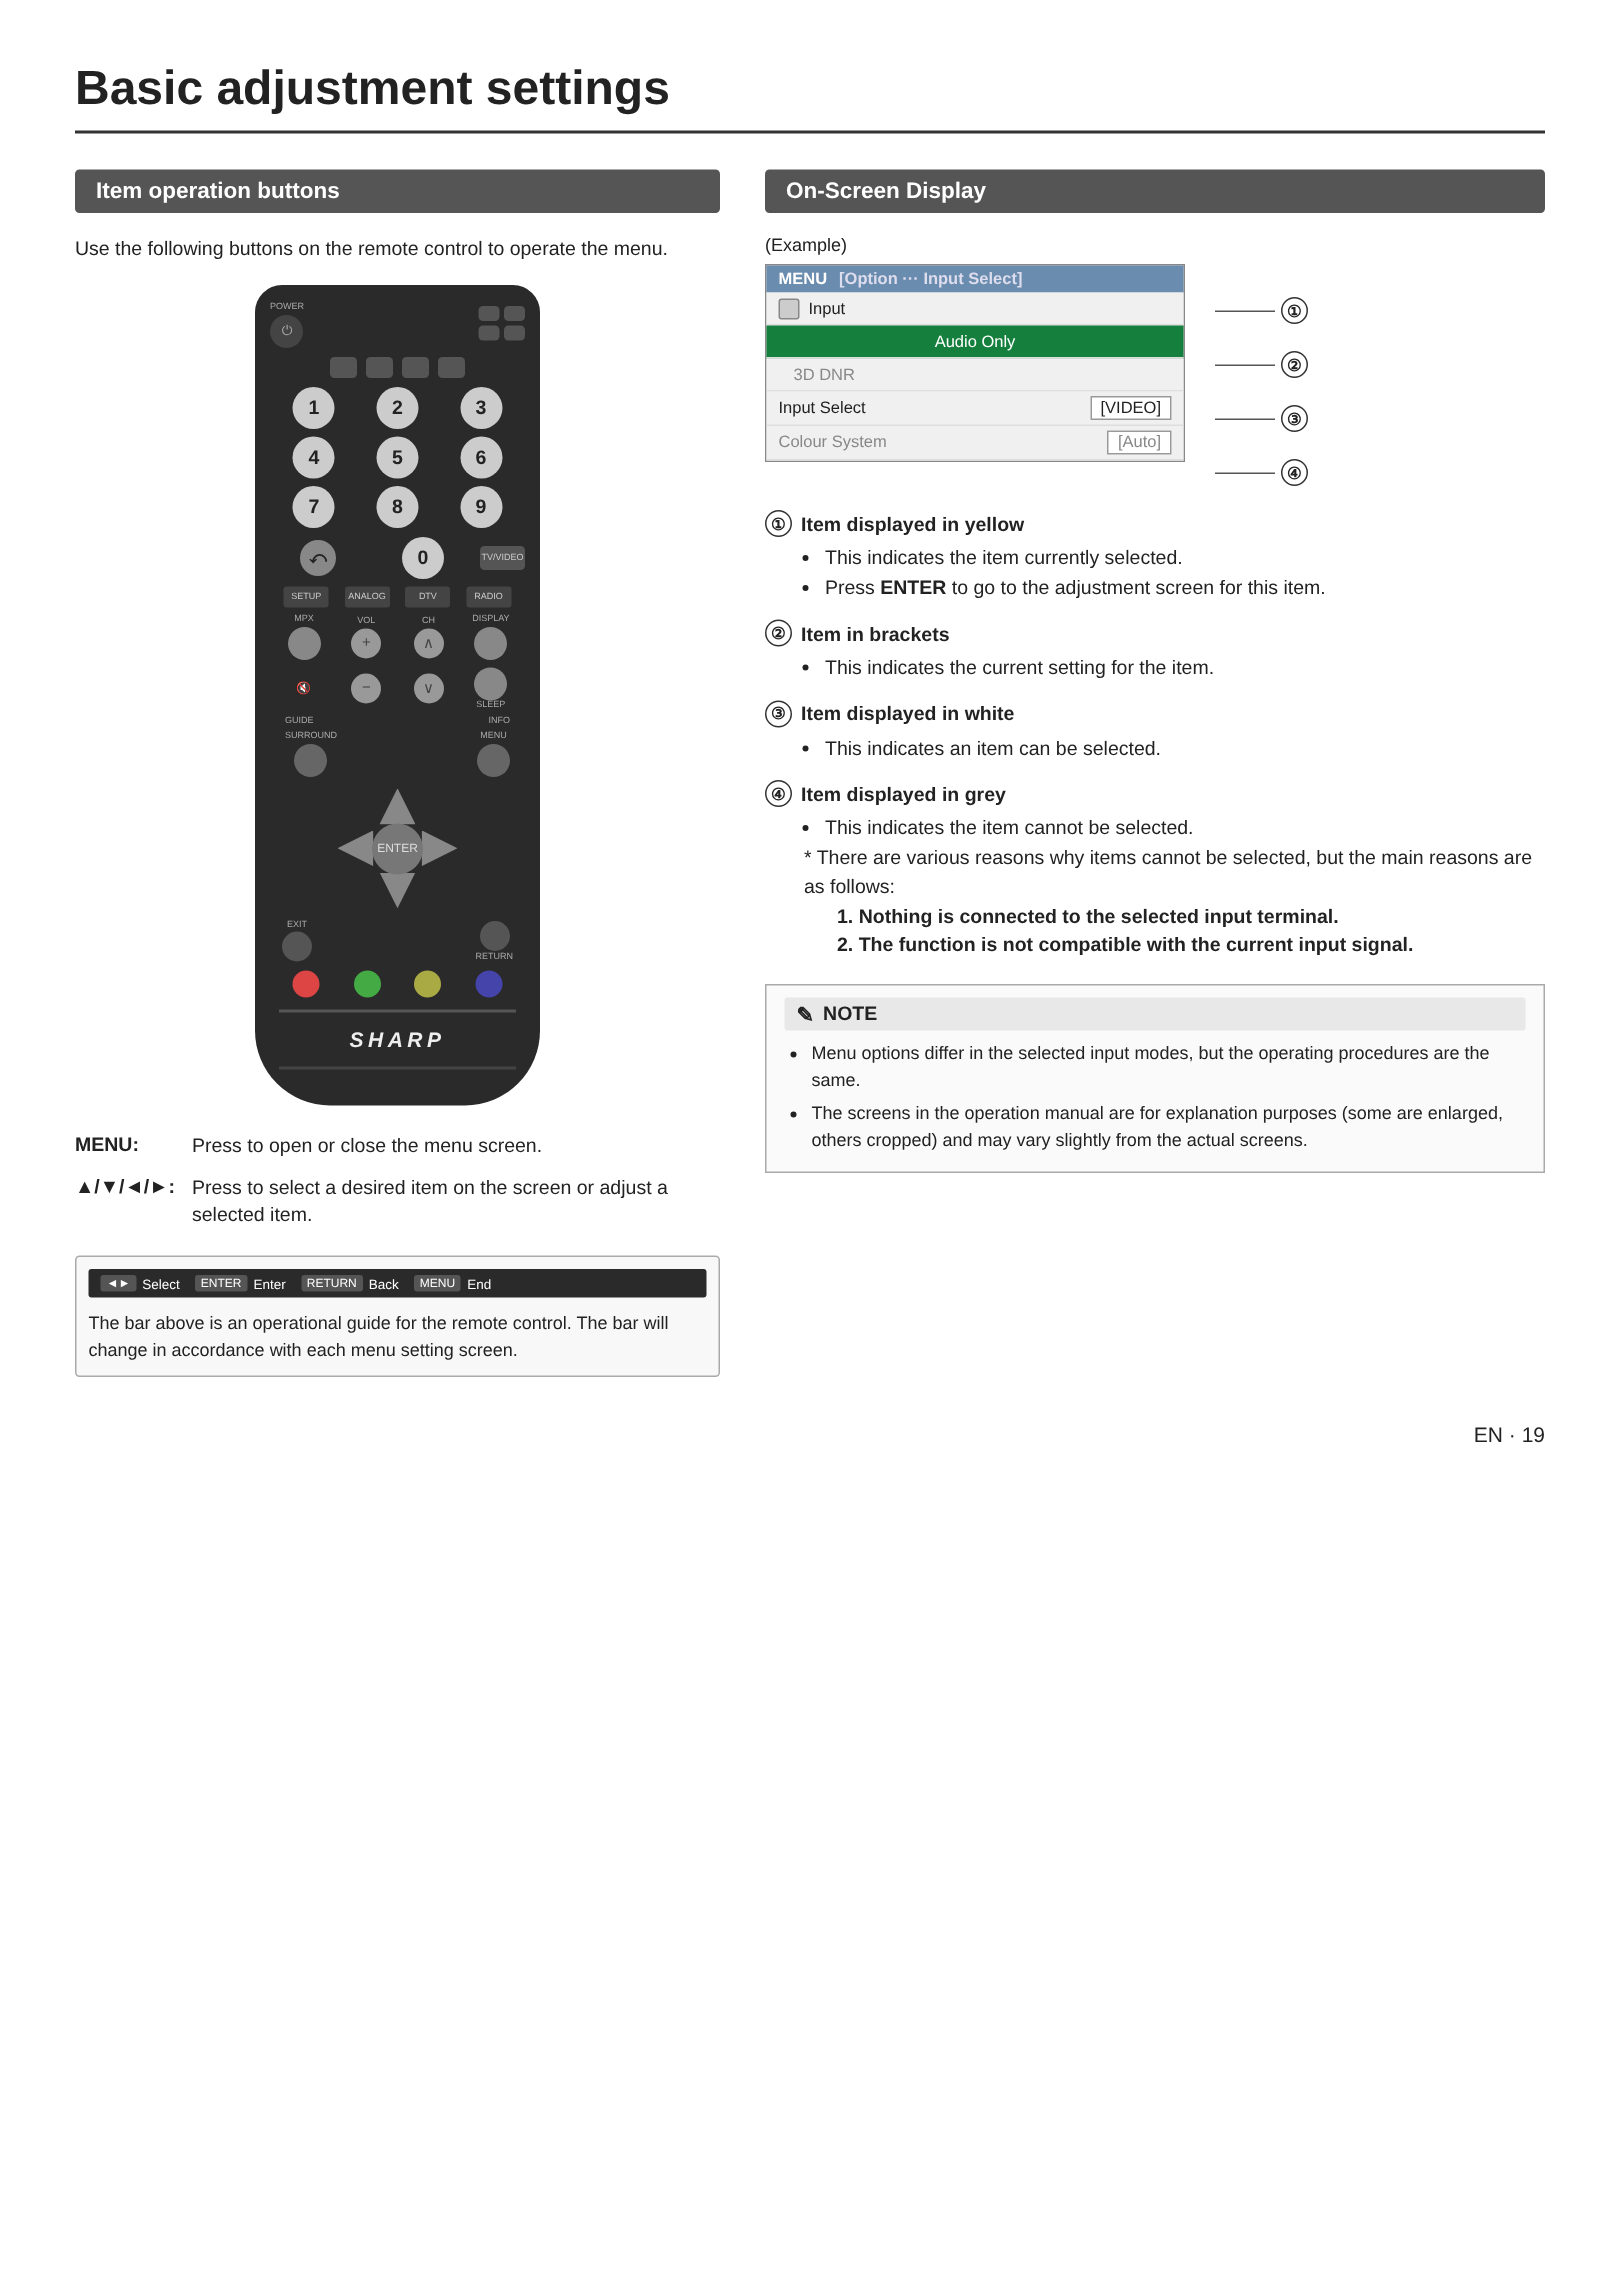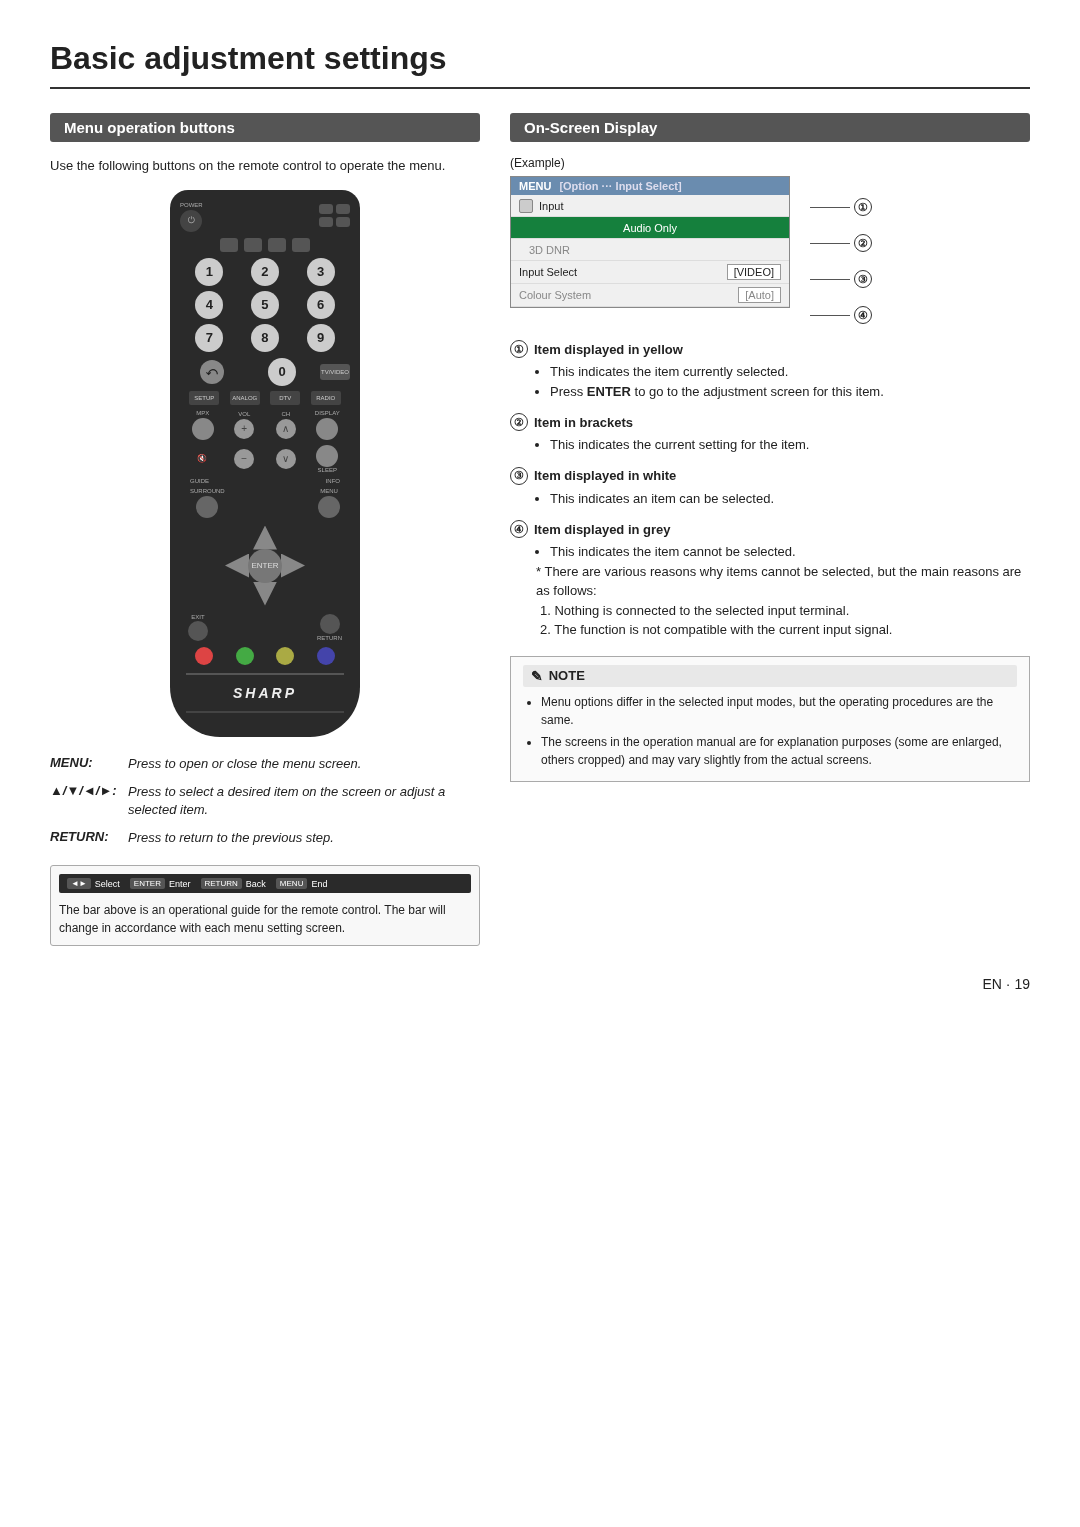--- a/index.html
+++ b/index.html
@@ -190,21 +190,20 @@
       margin: 8px 6px 4px;
     }
     
     .btn-desc-table {
       margin-top: 14px;
     }
     .btn-desc-row {
       display: flex;
       margin-bottom: 10px;
       gap: 8px;
-      font-style: italic;
     }
     .btn-key {
       font-weight: bold;
       min-width: 70px;
       font-size: 13px;
     }
     .btn-desc {
       font-size: 13px;
       line-height: 1.4;
     }
@@ -385,21 +384,21 @@
     }
   </style>
 </head>
 <body>
 
 <h1 class="page-title">Basic adjustment settings</h1>
 
 <div class="two-col">
 
   <div class="col-left">
-    <div class="section-header">Menu operation buttons</div>
+    <div class="section-header">Item operation buttons</div>
     <p class="section-desc">Use the following buttons on the remote control to operate the menu.</p>
 
     <div class="remote-wrapper">
       <div class="remote">
 
         <div class="remote-top">
           <div style="display:flex;flex-direction:column;align-items:center;gap:2px;">
             <div style="font-size:6px;color:#aaa;">POWER</div>
             <div class="power-btn">⏻</div>
           </div>
@@ -529,24 +528,20 @@
 
     <div class="btn-desc-table">
       <div class="btn-desc-row">
         <span class="btn-key">MENU:</span>
         <span class="btn-desc">Press to open or close the menu screen.</span>
       </div>
       <div class="btn-desc-row">
         <span class="btn-key">▲/▼/◄/►:</span>
         <span class="btn-desc">Press to select a desired item on the screen or adjust a selected item.</span>
       </div>
-      <div class="btn-desc-row">
-        <span class="btn-key">RETURN:</span>
-        <span class="btn-desc">Press to return to the previous step.</span>
-      </div>
     </div>
 
     <div class="op-bar-wrapper">
       <div class="op-bar">
         <div class="op-bar-item">
           <span class="op-bar-key">◄►</span>
           <span>Select</span>
         </div>
         <div class="op-bar-item">
           <span class="op-bar-key">ENTER</span>
@@ -657,21 +652,21 @@
 
       <div class="annotation-item">
         <div class="annotation-title">
           <div class="callout-num">④</div>
           <span>Item displayed in grey</span>
         </div>
         <ul class="annotation-bullets">
           <li>This indicates the item cannot be selected.</li>
           <li style="list-style:none;margin-left:0;">
             * There are various reasons why items cannot be selected, but the main reasons are as follows:
-            <div style="margin-left:4px;">
+            <div style="margin-left:22px;font-weight:bold;">
               <div>1. Nothing is connected to the selected input terminal.</div>
               <div>2. The function is not compatible with the current input signal.</div>
             </div>
           </li>
         </ul>
       </div>
     </div>
 
     <div class="note-box">
       <div class="note-header">

